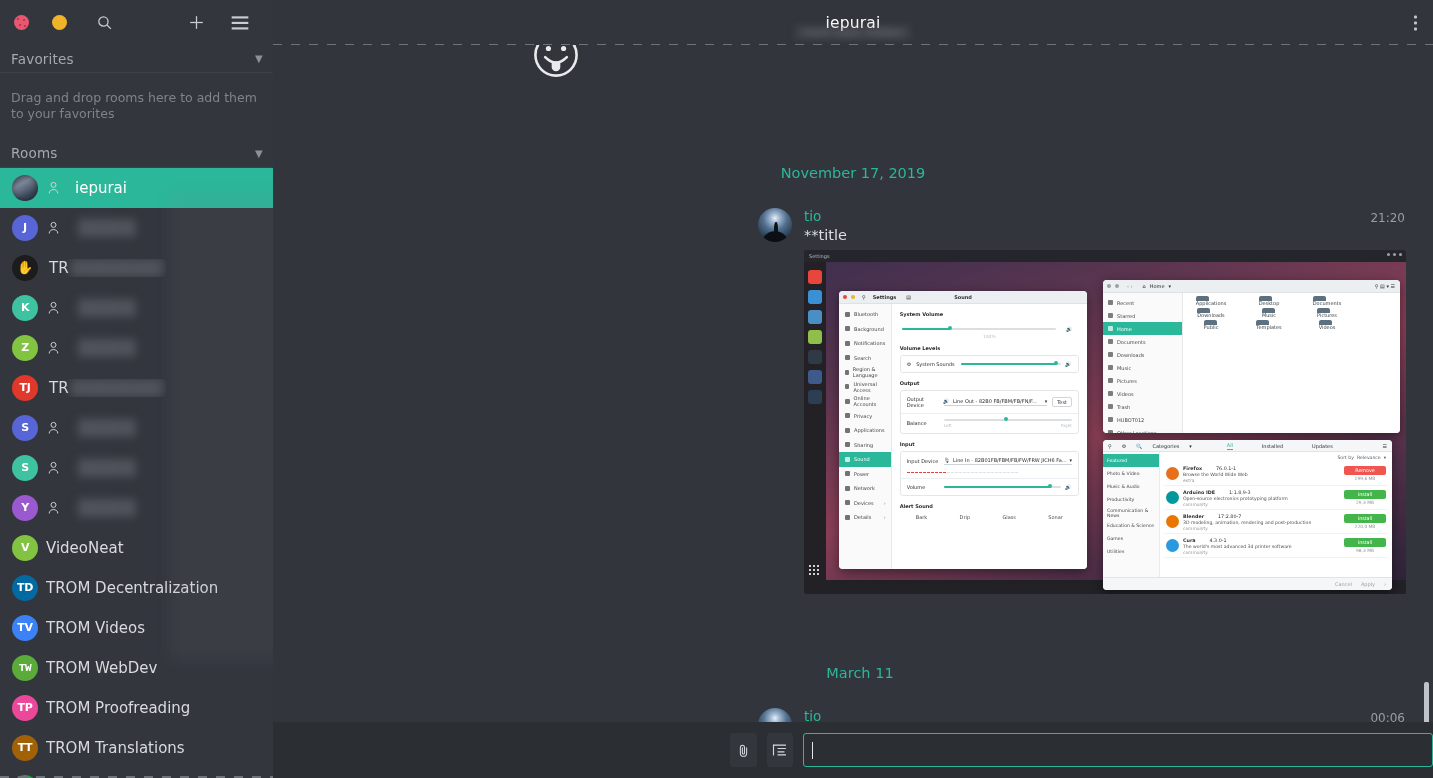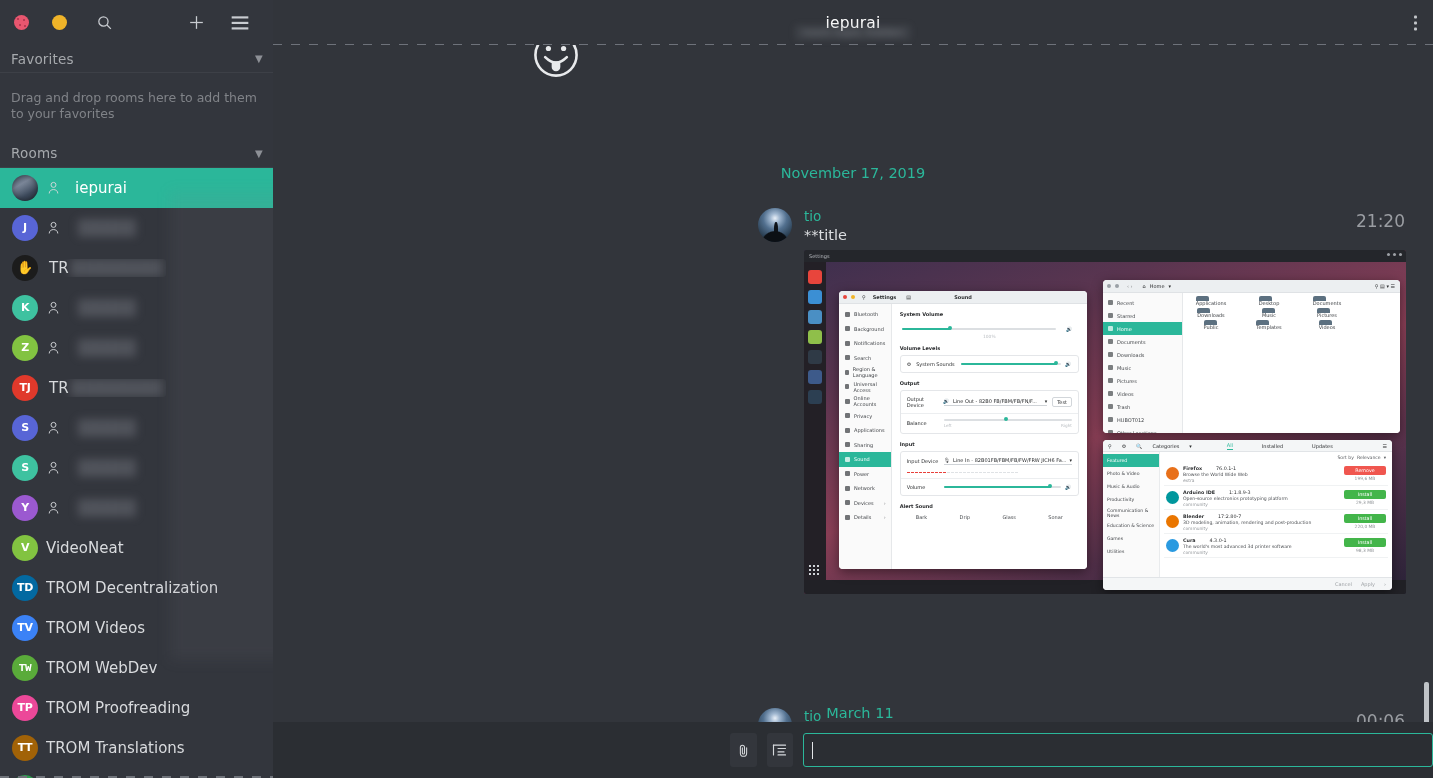--- a/index.html
+++ b/index.html
@@ -182,21 +182,21 @@
     background: radial-gradient(ellipse at 50% 120%, #0b0f14 55%, transparent 60%);
   }
   .msg-av::before{
     content:""; position:absolute; left:46%; top:42%; width:12%; height:48%;
     background:#0d1218; border-radius: 40% 40% 20% 20%;
   }
   .msg-body { margin-left: 12px; flex: 1; min-width: 0; }
   .msg-sender { color: #2bb79a; font-size: 13.5px; line-height: 17px;}
   .msg-text { color: #dcdee1; font-size: 14.5px; line-height: 20px; }
   .msg-time {
-    color: #9a9da2; font-size: 17px;
+    color: #9a9da2; font-size: 12px;
     position: absolute; right: 28px;
   }
   .msg-row { position: relative; }
   .shot {
     width: 602px; height: 344px;
     margin-top: 5px;
     border-radius: 2px;
     overflow: hidden;
     position: relative;
     background: linear-gradient(160deg,#3c2f4e 0%,#5a3550 25%,#8a3f56 52%,#52304a 75%,#2a2338 100%);
@@ -874,21 +874,21 @@
                   <span>›</span>
                 </div>
               </div>
             </div>
 
           </div>
         </div>
         <span class="msg-time" style="top:3px;">21:20</span>
       </div>
 
-      <div class="datesep" style="position:absolute; left:14px; right:0; top:620px;margin-top:40px;">March 11</div>
+      <div class="datesep" style="position:absolute; left:14px; right:0; top:620px;">March 11</div>
 
       <div class="msg-row" style="position:absolute; left:0; right:0; top:663px;">
         <div class="msg">
           <div class="msg-av"></div>
           <div class="msg-body">
             <div class="msg-sender">tio</div>
 
           </div>
         </div>
         <span class="msg-time" style="top:3px;">00:06</span>

